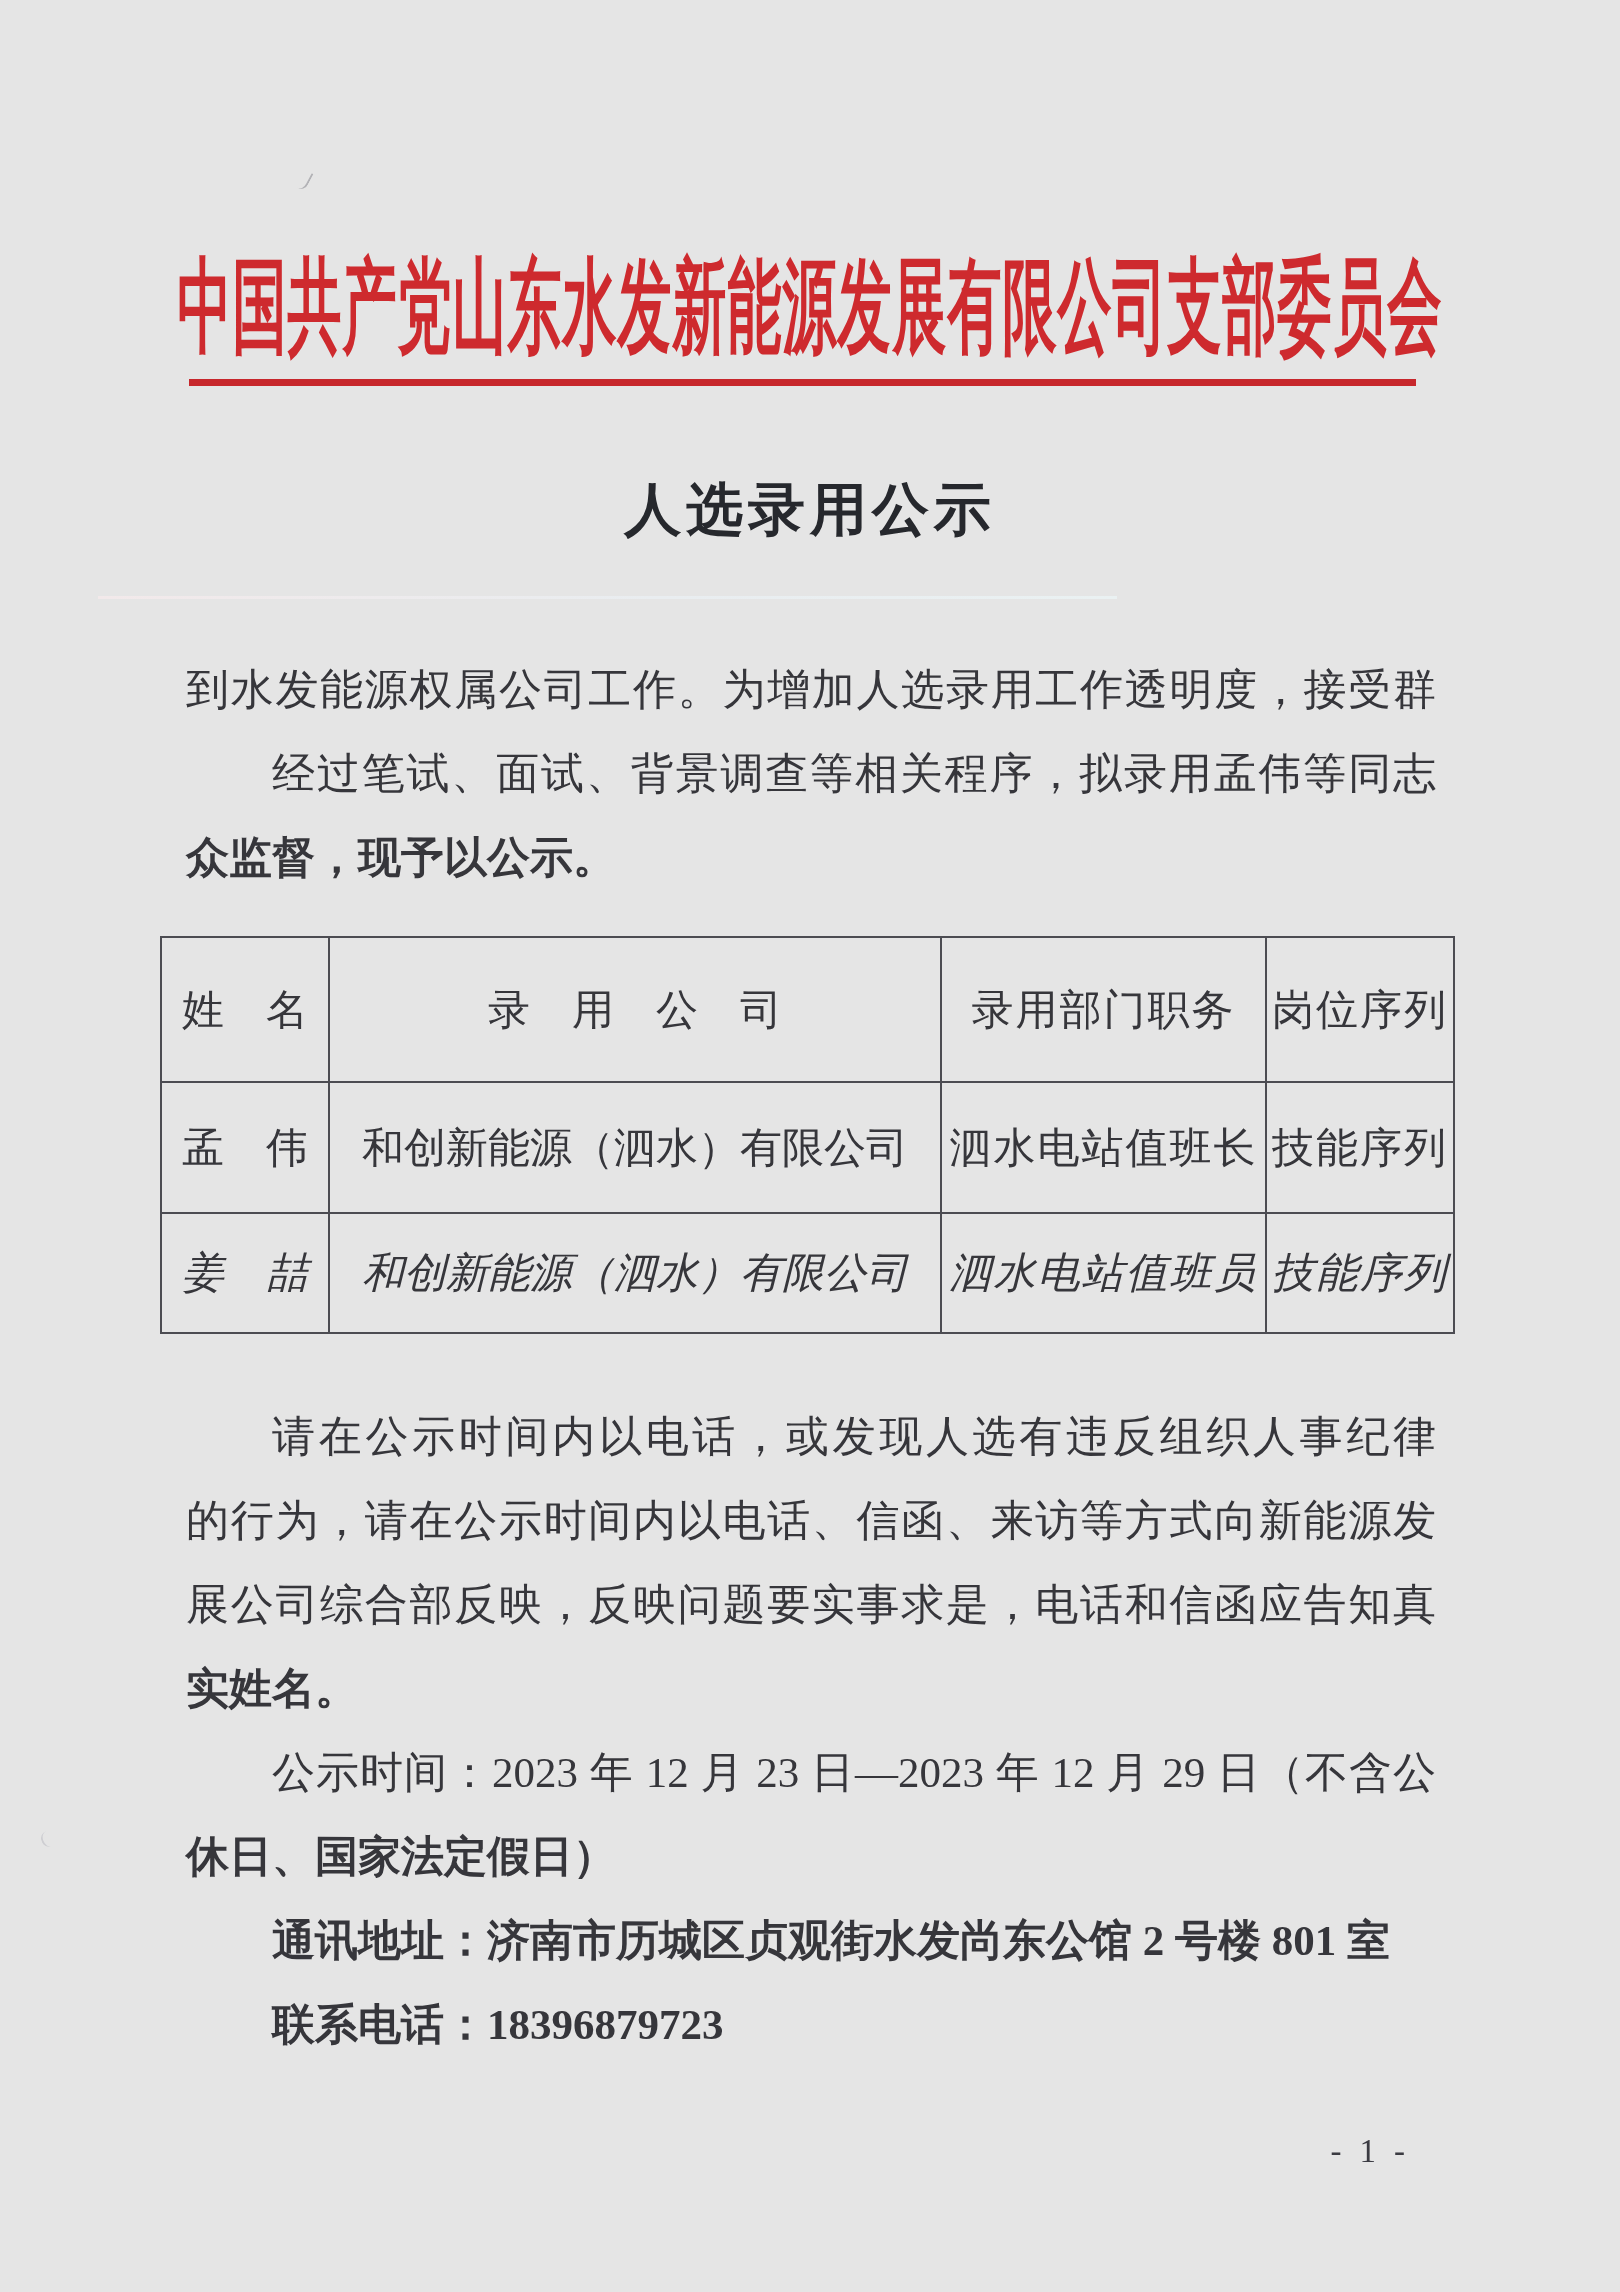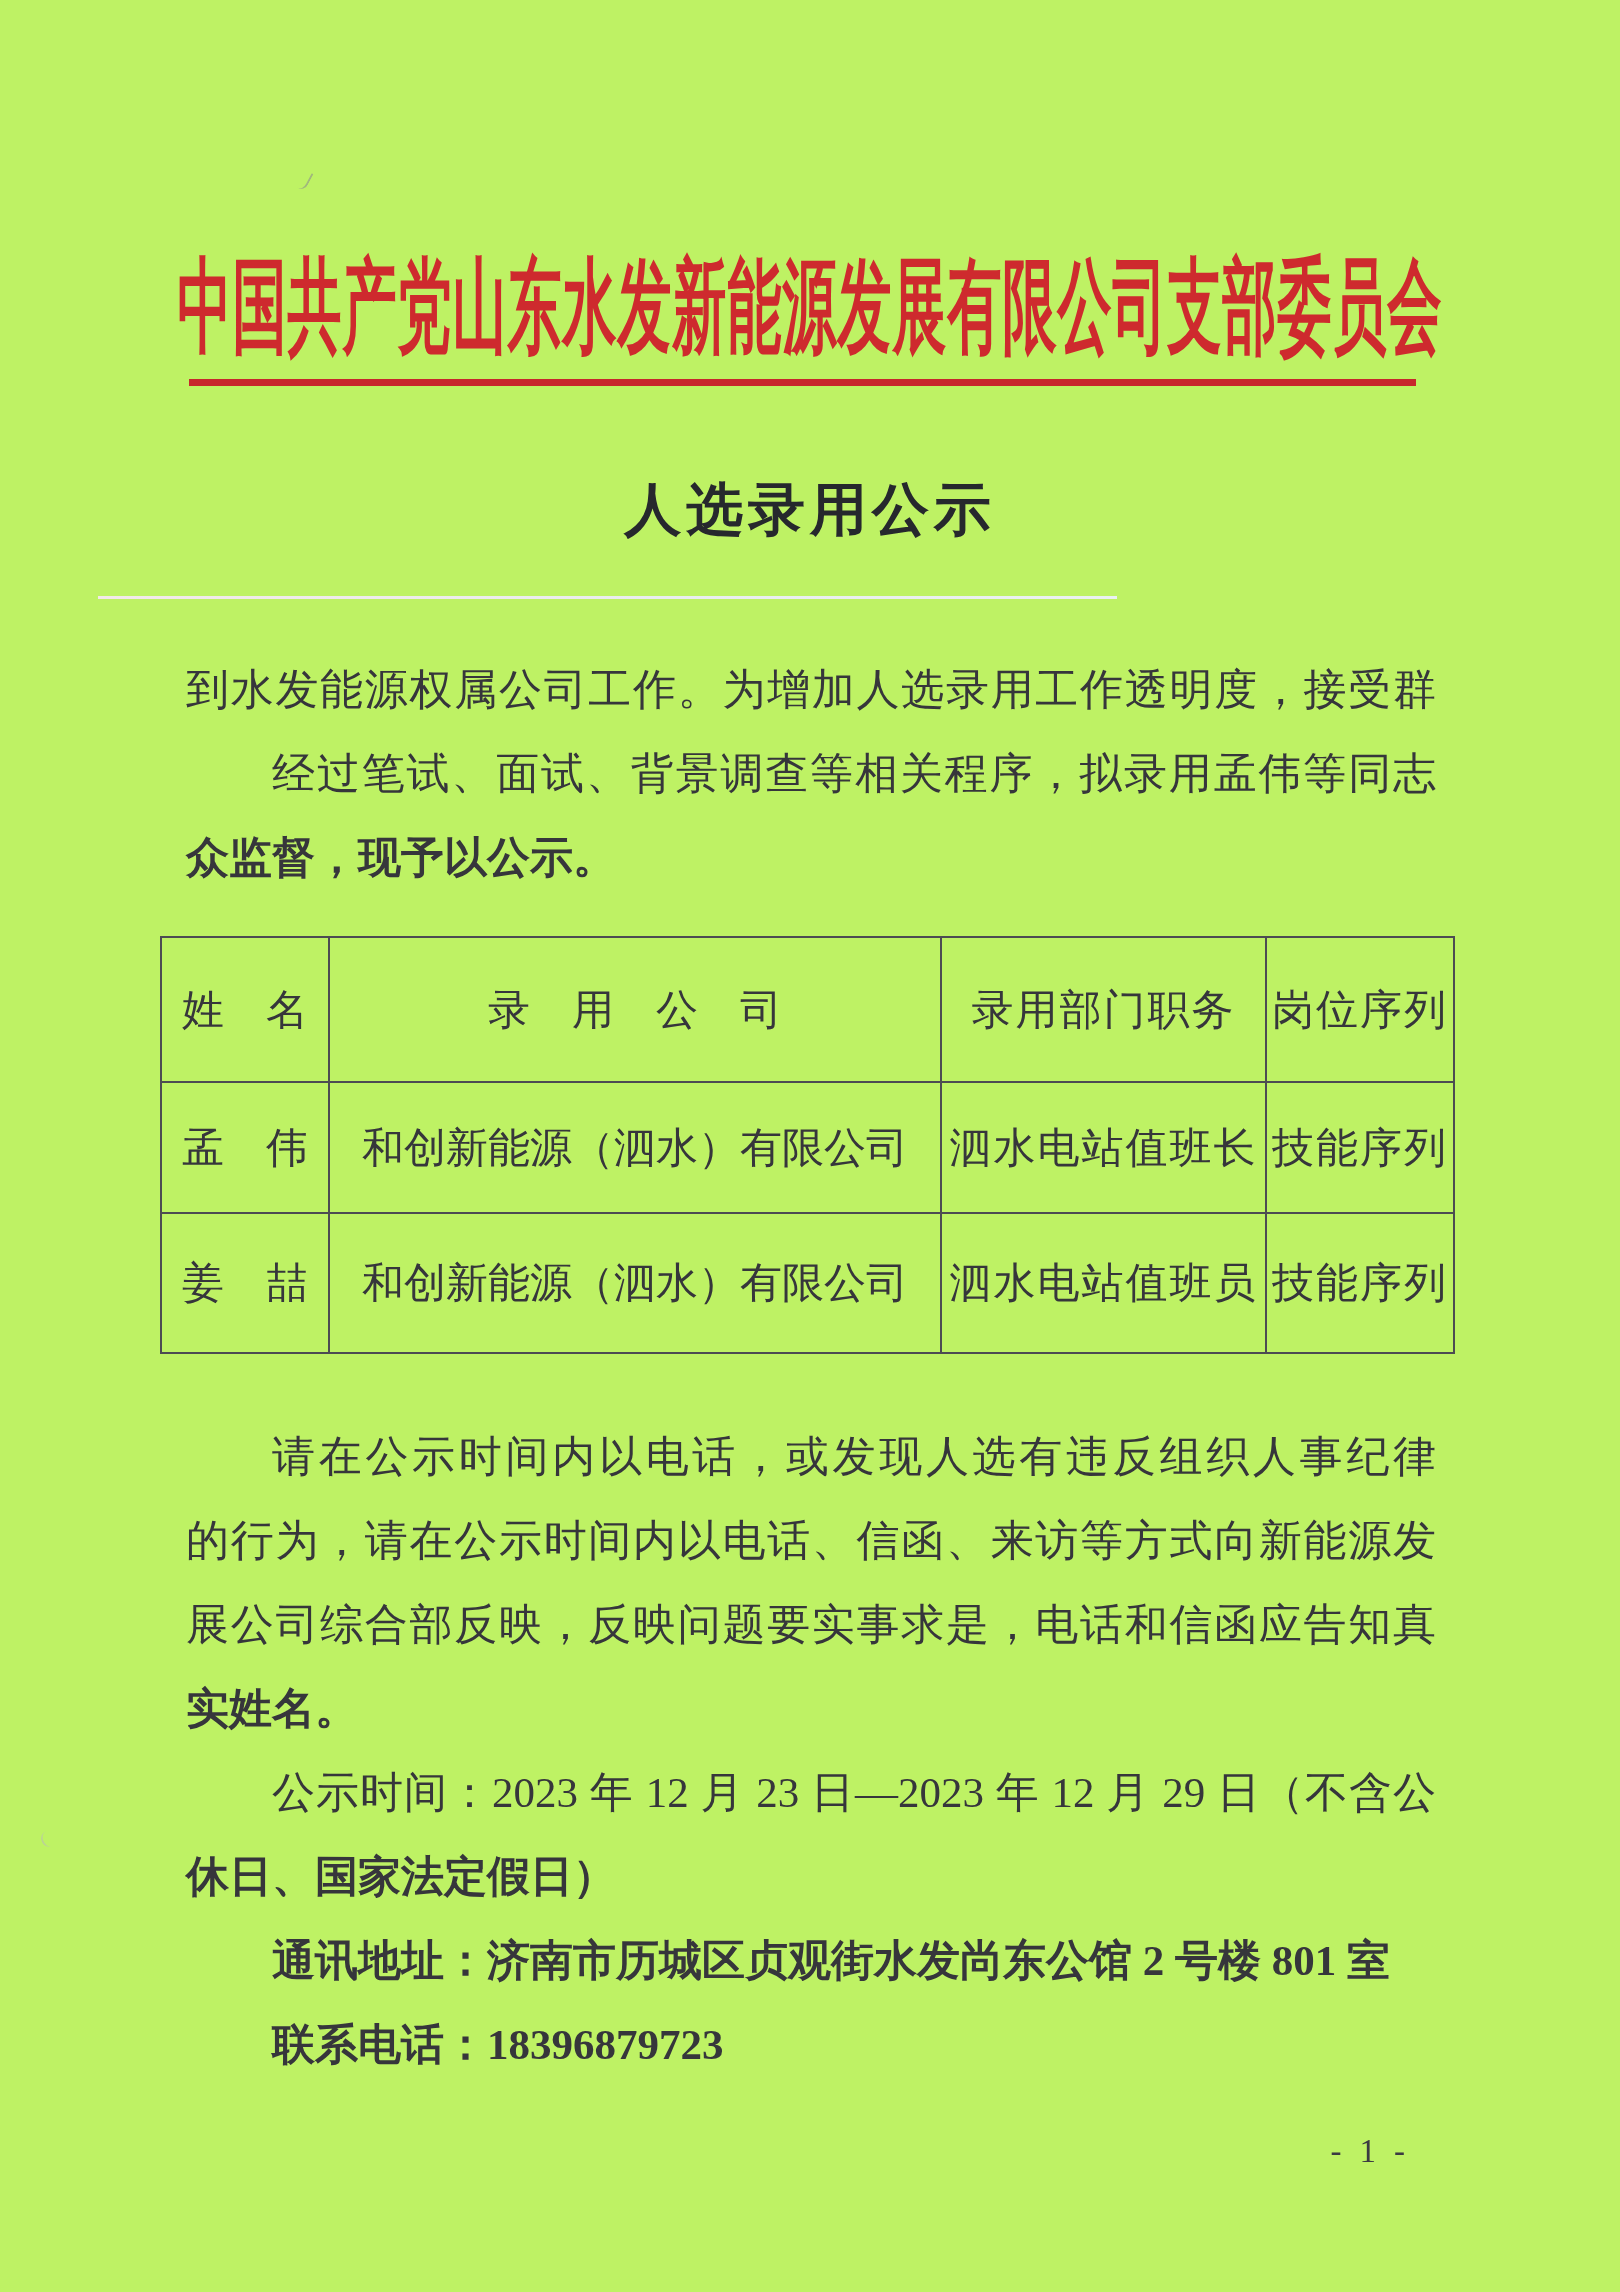--- a/index.html
+++ b/index.html
@@ -1,20 +1,20 @@
 <!DOCTYPE html>
 <html><head>
 <meta charset="utf-8">
 <style>
   html,body { margin:0; padding:0; background:#ffffff; }
   .page {
     position:relative;
     width:1620px; height:2293px;
     margin:0 auto;
-    background:#bef264;
+    background:#e5e5e5;
     font-family:"Liberation Serif","DejaVu Serif",serif;
     color:#35353a;
     overflow:hidden;
   }
   
   .scan-mark-top {
     position:absolute; left:294px; top:169px;
     width:13.7px; height:19.6px;
     border-right:2.9px solid #8a8a90;
     transform:rotate(28deg); border-radius:0 0 7.8px 0;
@@ -78,21 +78,21 @@
     font-weight:normal;
     font-size:42px;
     text-align:center; vertical-align:middle;
     white-space:pre-wrap;
     color:#36363b;
     padding:0;
   }
   .roster-table thead th { border-bottom-width:2.9px; }
   .roster-table tr.hdr { height:145px; }
   .roster-table tr.r1  { height:131px; }
-  .roster-table tr.r2  { height:140px; }
+  .roster-table tr.r2  { height:120px;font-style:italic; }
   .col-name { width:166px; }
   .col-company { width:610px; }
   .col-dept { width:323px; letter-spacing:2px; }
   .col-seq { width:186px; letter-spacing:2px; }
 
   .page-number {
     position:absolute; top:2133px; right:210px;
     font-size:33px; letter-spacing:4.9px; color:#3b3b42;
   }
 </style>

